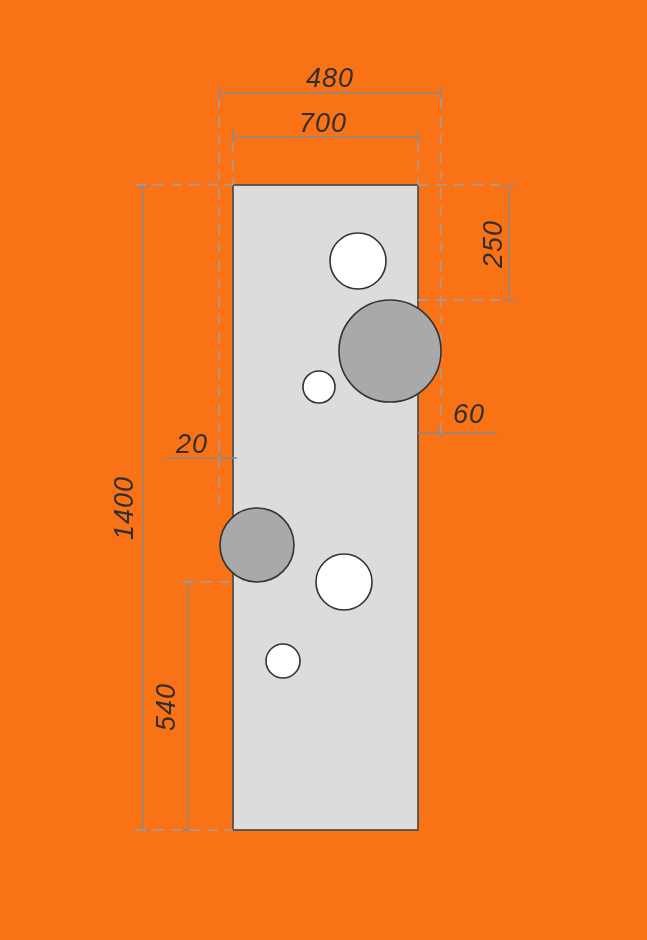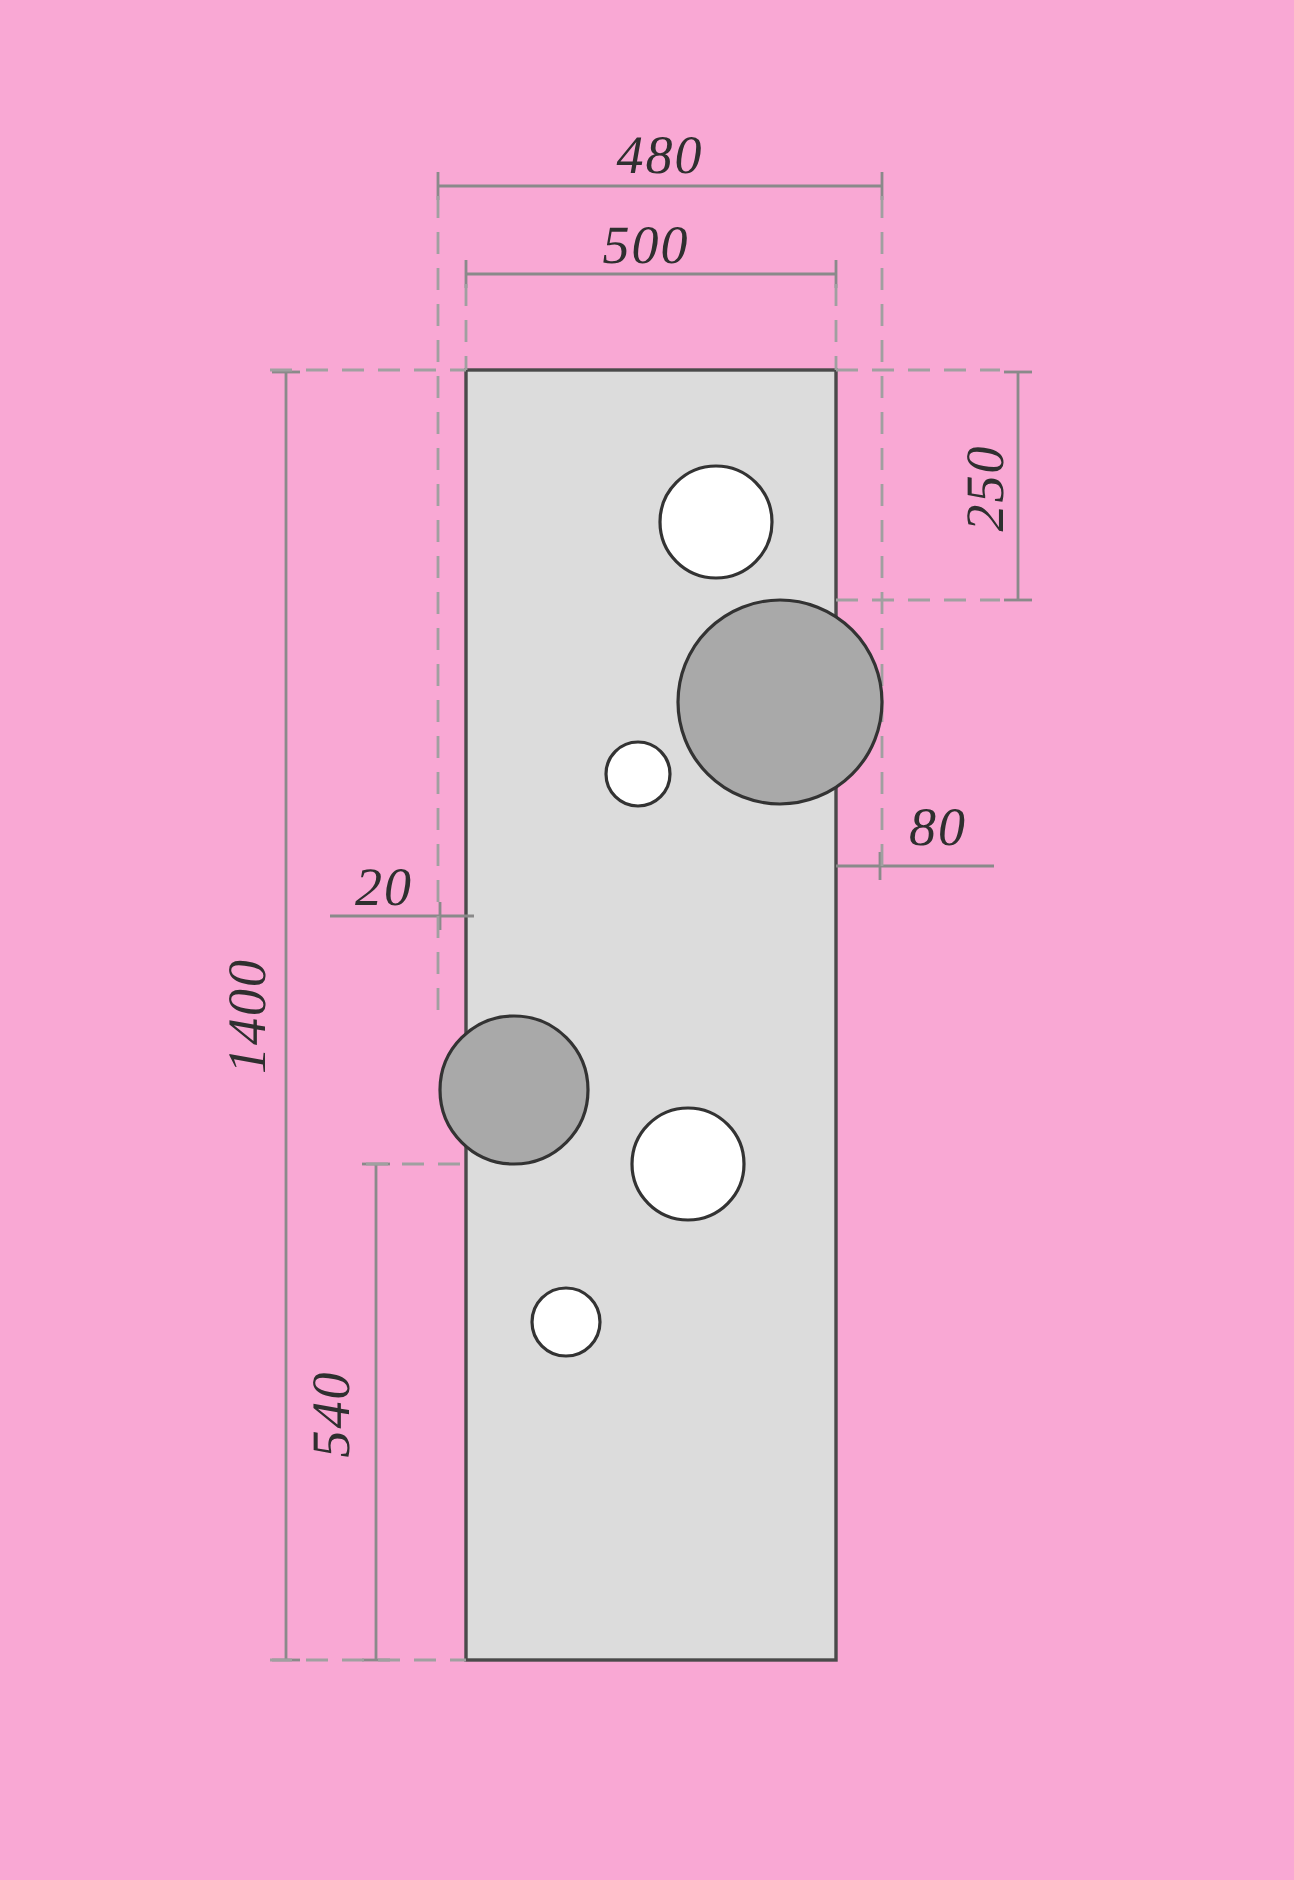--- a/index.html
+++ b/index.html
@@ -1,21 +1,21 @@
 <!DOCTYPE html>
 <html><head>
 <meta charset="utf-8">
 <style>
   html,body{margin:0;padding:0;background:#ffffff;}
   .canvas{
     position:relative;
     width:647px;height:940px;
-    background:#f9a8d4;
+    background:#f97316;
     overflow:hidden;
-    font-family:Liberation Serif, serif;
+    font-family:Liberation Sans, sans-serif;
   }
   svg{position:absolute;left:0;top:0;}
   .dim-label{
     position:absolute;
     transform:translate(-50%,-50%);
     font-style:italic;
     font-size:27px;
     letter-spacing:1px;
     color:#2f2f2f;
     white-space:nowrap;
@@ -66,19 +66,19 @@
       <line x1="135" y1="830" x2="233" y2="830" stroke-width="1.4" stroke="#a0a0a0" stroke-dasharray="11 7"></line>
       <circle cx="358" cy="261" r="28" fill="#ffffff" stroke="#333333" stroke-width="1.6"></circle>
       <circle cx="390" cy="351" r="51" fill="#a9a9a9" stroke="#333333" stroke-width="1.6"></circle>
       <circle cx="319" cy="387" r="16" fill="#ffffff" stroke="#333333" stroke-width="1.6"></circle>
       <circle cx="257" cy="545" r="37" fill="#a9a9a9" stroke="#333333" stroke-width="1.6"></circle>
       <circle cx="344" cy="582" r="28" fill="#ffffff" stroke="#333333" stroke-width="1.6"></circle>
       <circle cx="283" cy="661" r="17" fill="#ffffff" stroke="#333333" stroke-width="1.6"></circle>
     </svg>
 
   <div class="dim-label lbl-480">480</div>
-  <div class="dim-label lbl-400">500</div>
+  <div class="dim-label lbl-400">700</div>
   <div class="dim-label rot lbl-250">250</div>
-  <div class="dim-label lbl-50">80</div>
+  <div class="dim-label lbl-50">60</div>
   <div class="dim-label lbl-30">20</div>
   <div class="dim-label rot lbl-1400">1400</div>
   <div class="dim-label rot lbl-540">540</div>
 </div>
 
 </body></html>

